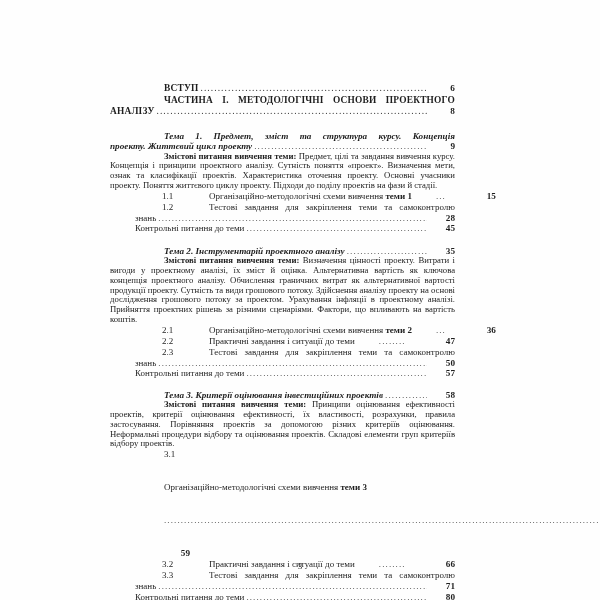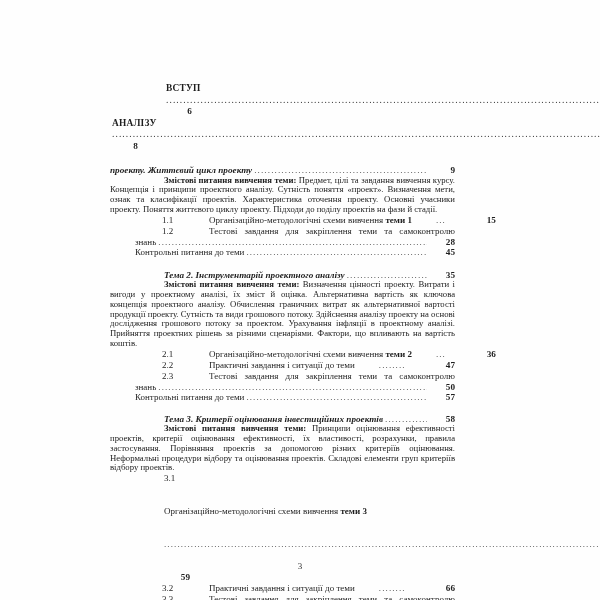--- a/index.html
+++ b/index.html
@@ -10,21 +10,21 @@
     color:#1e1e1e;
   }
   .doc-title {
     position:absolute; top:51px; left:0; width:600px;
     text-align:center; font-weight:bold; font-size:9.6px; letter-spacing:.2px;
   }
   .toc {
     position:absolute; top:83px; left:110px; width:345px;
   }
   .line { display:flex; align-items:baseline; }
-  .l-part { line-height:11.5px; font-size:9.4px; letter-spacing:.2px;flex-direction:column; }
+  .l-part { line-height:11.5px; font-size:9.4px; letter-spacing:.2px; }
   .l-theme { line-height:10.6px; font-size:9.2px; }
   .l-item { line-height:11px; font-size:9px;gap:22px; }
   .l-cont { line-height:10.4px; font-size:9px; }
   .b { font-weight:bold; }
   .i { font-style:italic; }
   .num { flex:none; width:25px; }
   .txt { flex:none; white-space:nowrap; }
   .line.fill .txt { flex:1; white-space:normal; text-align:justify; text-align-last:justify; }
   .dots { flex:1; overflow:hidden; white-space:nowrap; margin:0 2px; min-width:10px; }
   .dots::before {
@@ -44,26 +44,32 @@
 </head>
 <body>
 
 <div class="page">
   <div class="toc">
       <div class="line l-part" style="padding-left: 54px;">
         <span class="txt"><span class="b ">ВСТУП</span></span>
         <span class="dots"></span>
         <span class="pg">6</span>
       </div>
+      <div class="line l-part fill" style="padding-left: 54px;">
+        <span class="txt"><span class="b ">ЧАСТИНА І. МЕТОДОЛОГІЧНІ ОСНОВИ ПРОЕКТНОГО</span></span>
+      </div>
       <div class="line l-part" style="padding-left: 0px;">
         <span class="txt"><span class="b ">АНАЛІЗУ</span></span>
         <span class="dots"></span>
         <span class="pg">8</span>
       </div>
       <div style="height: 13px;"></div>
+      <div class="line l-theme fill" style="padding-left: 54px;">
+        <span class="txt"><span class="b i">Тема 1. Предмет, зміст та структура курсу. Концепція</span></span>
+      </div>
       <div class="line l-theme" style="padding-left: 0px;">
         <span class="txt"><span class="b i">проекту. Життєвий цикл проекту</span></span>
         <span class="dots"></span>
         <span class="pg">9</span>
       </div>
       <div class="para"><span class="b">Змістові питання вивчення теми:</span> Предмет, цілі та завдання вивчення курсу. Концепція і принципи проектного аналізу. Сутність поняття «проект». Визначення мети, ознак та класифікації проектів. Характеристика оточення проекту. Основні учасники проекту. Поняття життєвого циклу проекту. Підходи до поділу проектів на фази й стадії.</div>
       <div class="line l-item" style="padding-left: 52px;">
         <span class="num">1.1</span>
         <span class="txt"><span>Організаційно-методологічні схеми вивчення </span><span class="b ">теми 1</span></span>
         <span class="dots"></span>

